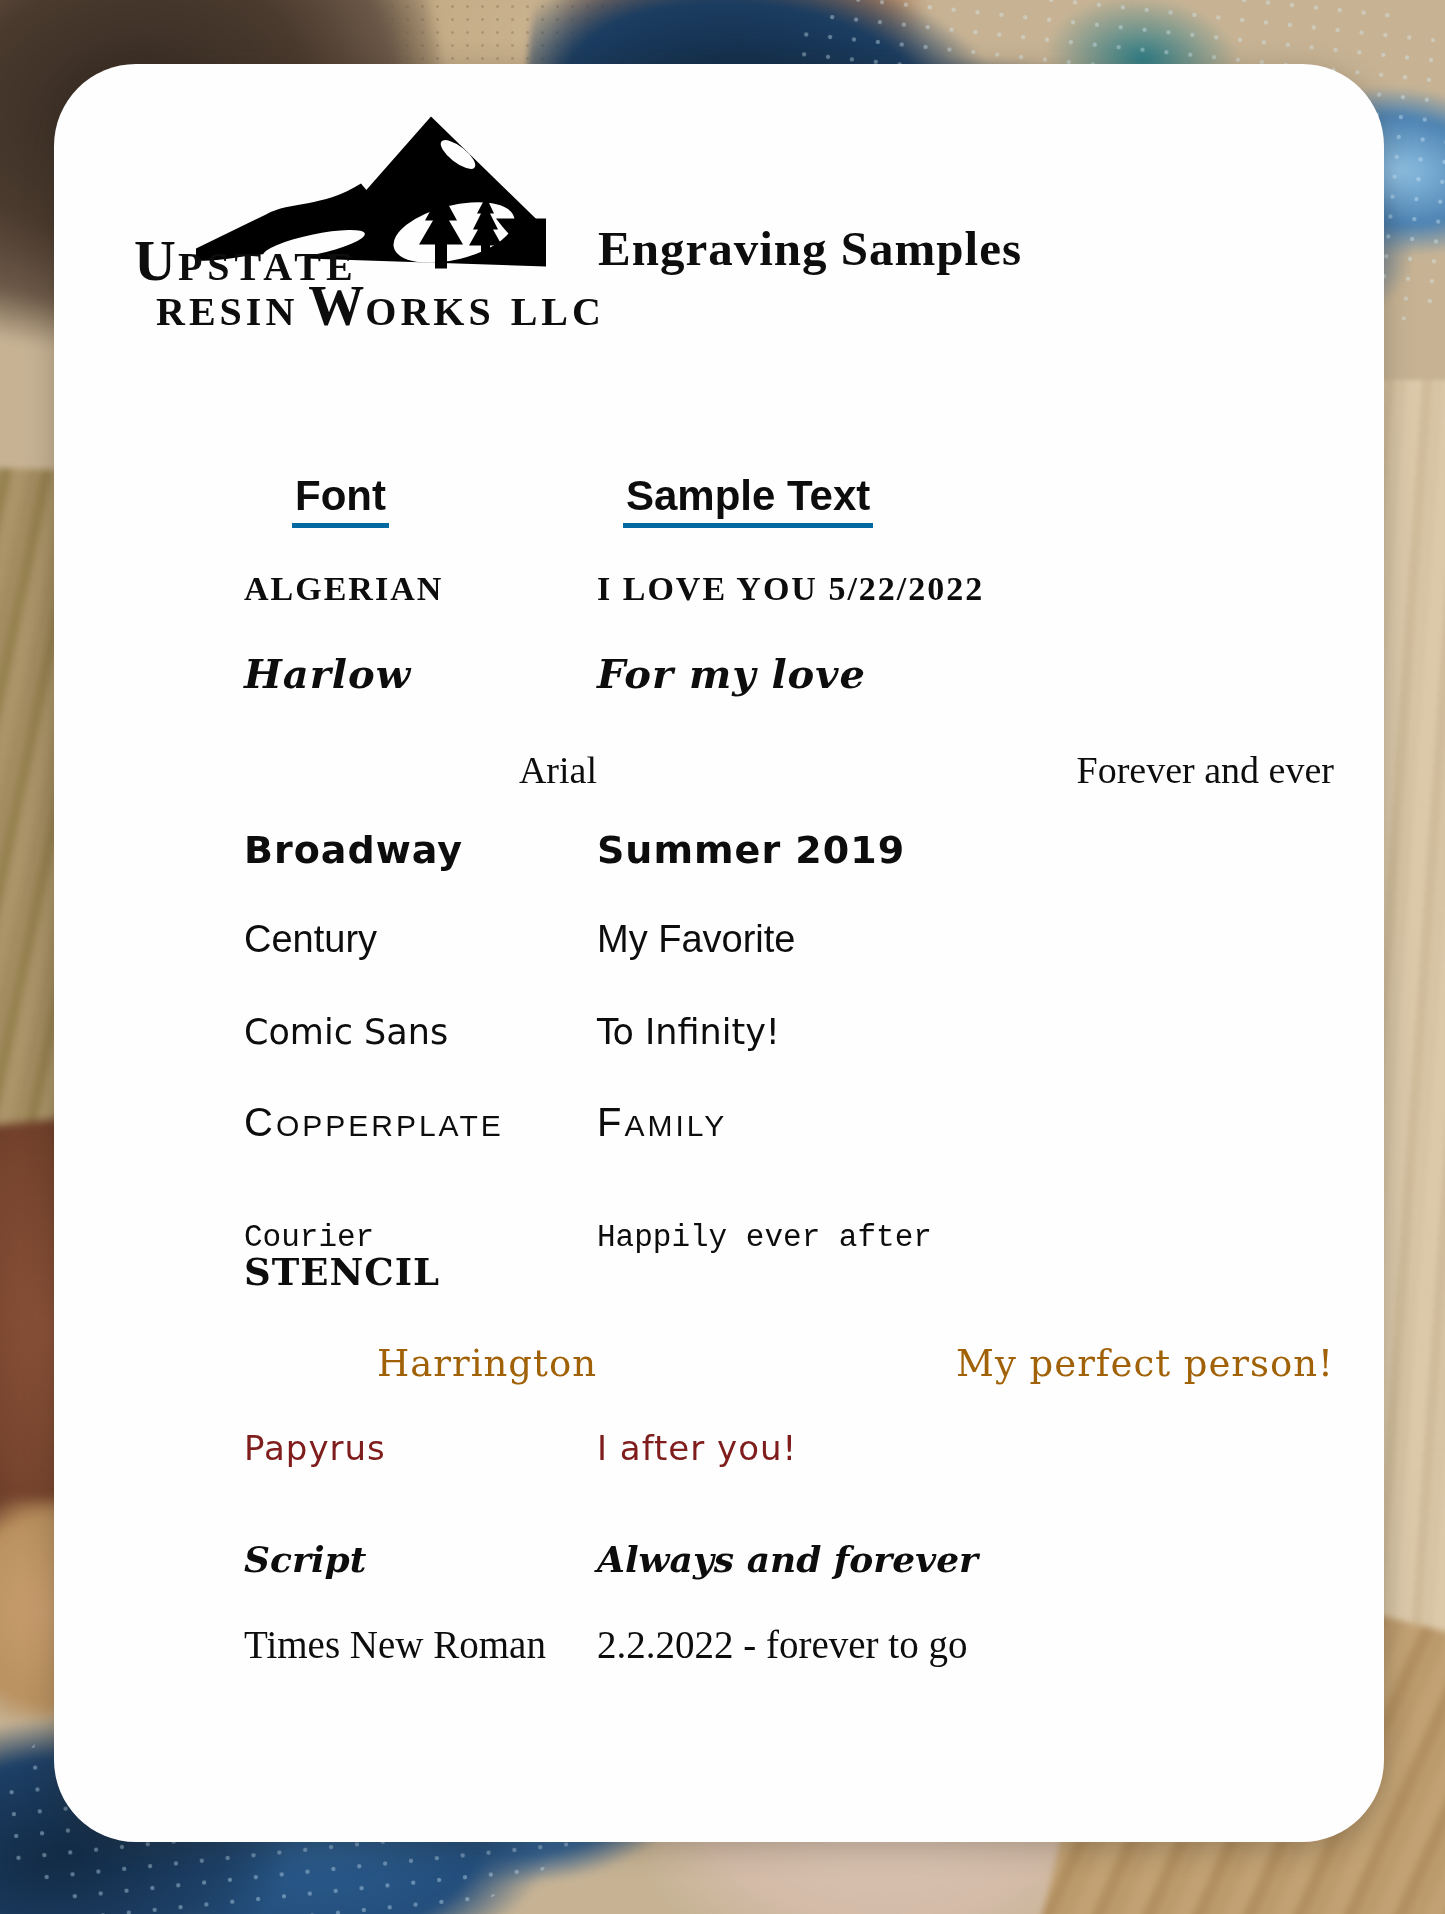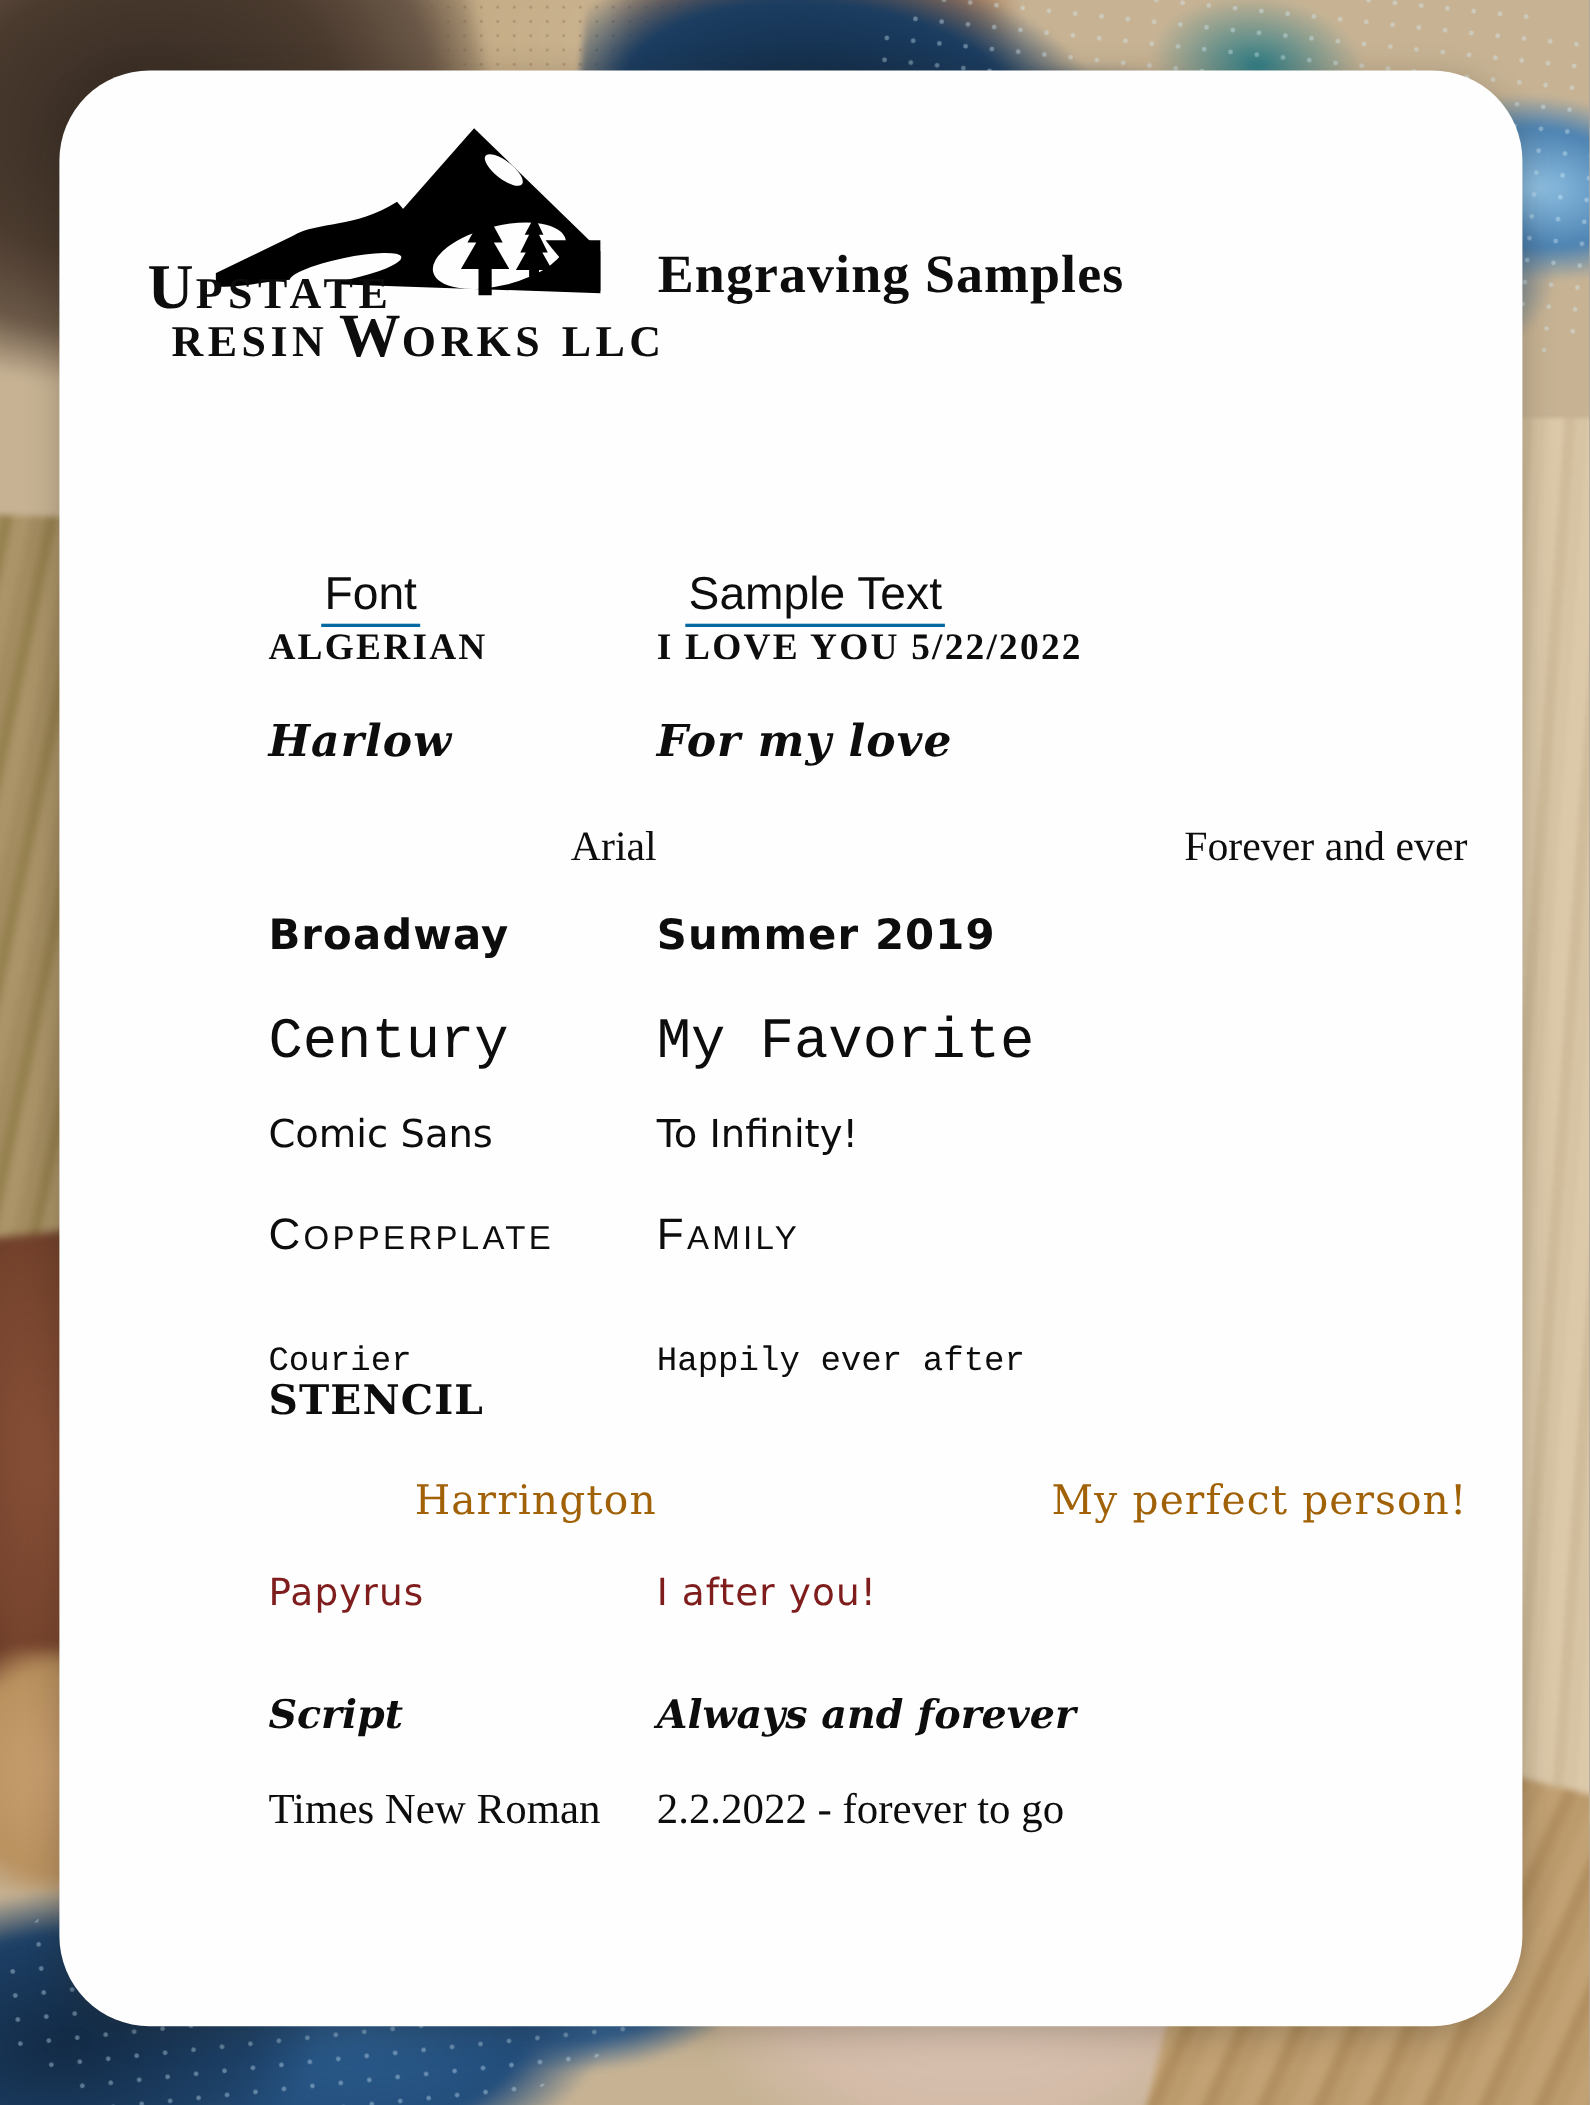--- a/index.html
+++ b/index.html
@@ -60,35 +60,35 @@
   .logo-line2 .sp{margin-left:16px;}
 
   .title{position:absolute;left:544px;top:156px;font-family:"Liberation Serif",serif;font-weight:700;
     font-size:49px;letter-spacing:1px;white-space:nowrap;}
 
   
   .trow{position:absolute;left:190px;width:1090px;display:flex;align-items:baseline;}
   .cell-l{width:353px;flex:none;white-space:nowrap;}
   .cell-r{flex:1;white-space:nowrap;}
   .h-row{top:408px;}
-  .hspan{display:inline-block;font-family:"Liberation Sans",sans-serif;font-weight:400;font-size:42px;
-    border-bottom:3px solid #0369a1;padding:0 3px 3px;margin-top:44px;}
+  .hspan{display:inline-block;font-family:"Liberation Sans",sans-serif;font-weight:700;font-size:42px;
+    border-bottom:5px solid #0369a1;padding:0 3px 3px;}
   .h-l .hspan{margin-left:48px;}
   .h-r .hspan{margin-left:26px;}
 
   .r0{top:506px;}  .r1{top:586px;}  .r2{top:684px;}  .r3{top:764px;}
   .r4{top:854px;}  .r5{top:948px;}  .r6{top:1036px;} .r7{top:1112px;margin-top:44px;}
   .r8{top:1186px;} .r9{top:1278px;} .r10{top:1364px;}.r11{top:1474px;}
   .r12{top:1558px;}
 
   .f-algerian{font-family:Liberation Serif, serif;font-weight:700;font-size:34px;letter-spacing:2px;}
   .f-harlow{font-family:"DejaVu Serif",serif;font-style:italic;font-weight:700;font-size:40px;letter-spacing:1px;}
   .f-arial{font-family:Liberation Serif, serif;font-size:38px;text-align:right;}
   .f-broadway{font-family:"DejaVu Sans",sans-serif;font-weight:900;font-size:38px;letter-spacing:1px;}
-  .f-century{font-family:Liberation Mono, monospace;font-size:52px;}
+  .f-century{font-family:Liberation Sans, sans-serif;font-size:38px;}
   .f-comic{font-family:"DejaVu Sans",sans-serif;font-size:35px;}
   .f-copperplate{font-family:"Liberation Sans",sans-serif;font-size:30px;letter-spacing:3px;}
   .f-copperplate::first-letter{font-size:40px;}
   .f-courier{font-family:"Liberation Mono","DejaVu Sans Mono",monospace;font-size:31px;}
   .f-stencil{font-family:"DejaVu Serif",serif;font-weight:900;font-size:37px;letter-spacing:1px;}
   .f-harrington{font-family:"DejaVu Serif",serif;font-size:37px;letter-spacing:1px;color:#a16207;text-align:right;}
   .f-papyrus{font-family:"DejaVu Sans",sans-serif;font-size:34px;letter-spacing:1px;color:#7f1d1d;}
   .f-script{font-family:"DejaVu Serif",serif;font-style:italic;font-weight:700;font-size:36px;}
   .f-times{font-family:"Liberation Serif",serif;font-size:39px;}
 </style>

